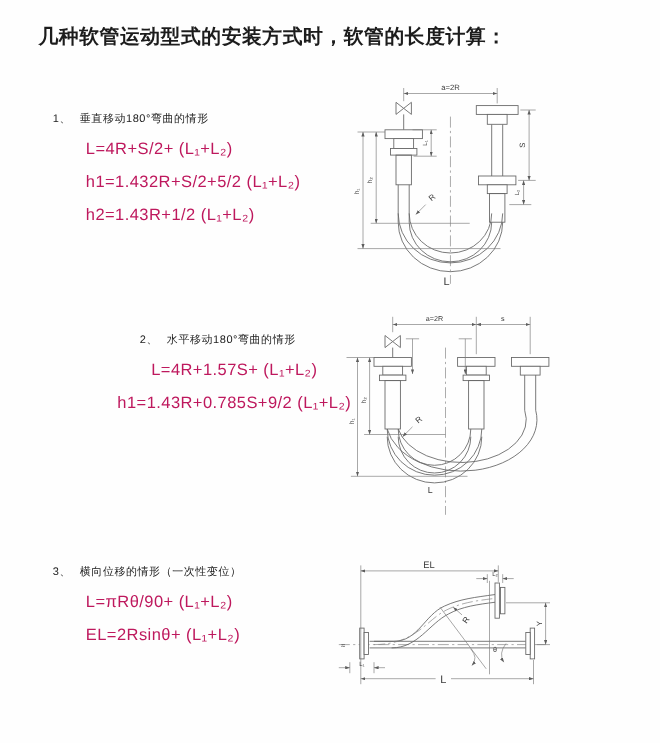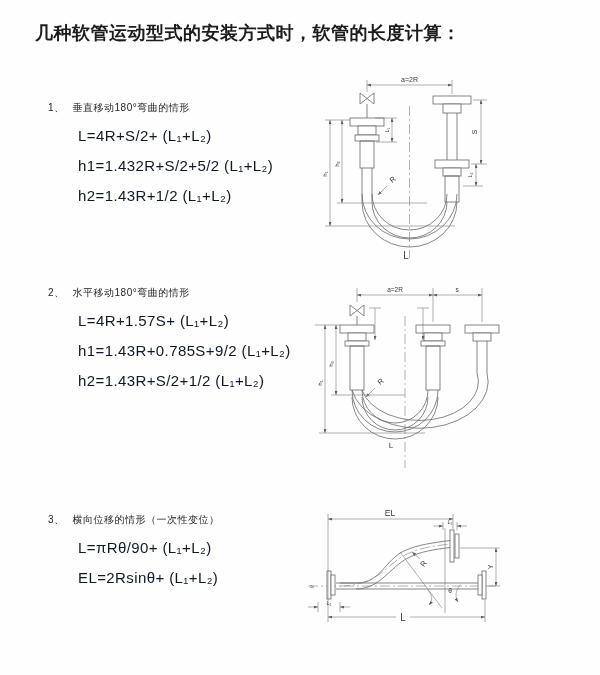--- a/index.html
+++ b/index.html
@@ -10,23 +10,23 @@
   }
   .title{
     position:absolute;left:35px;top:21px;
     font-size:18px;font-weight:bold;letter-spacing:.5px;
   }
   .block{position:absolute;left:48px;width:300px;}
   .block .heading{font-size:10px;font-weight:normal;letter-spacing:.5px;margin-bottom:6px;white-space:nowrap;}
   .block .heading .num{margin-right:8px;}
   .block .formula{
     margin-left:30px;font-size:15px;line-height:30px;letter-spacing:.4px;
-    white-space:nowrap;color:#0f172a;
+    white-space:nowrap;color:#be185d;
   }
-  #b1{top:101px;} #b2{top:286px;} #b3{top:513px;}
+  #b1{top:101px;} #b2{top:302px;text-align:center;} #b3{top:513px;}
   svg.diag{position:absolute;}
   #d1{left:315px;top:72px;}
   #d2{left:305px;top:278px;}
   #d3{left:300px;top:495px;}
   svg .ln{stroke:#686868;stroke-width:.8;fill:none;}
   svg .thin{stroke:#7a7a7a;stroke-width:.6;fill:none;}
   svg .fw{stroke:#686868;stroke-width:.8;fill:#ffffff;}
   svg .cl{stroke:#808080;stroke-width:.6;fill:none;stroke-dasharray:10 3 2 3;}
   svg text{font-family:"Liberation Sans", sans-serif;fill:#3a3a3a;stroke:none;}
 </style>
@@ -43,21 +43,20 @@
   <div class="formula">h1=1.432R+S/2+5/2 (L₁+L₂)</div>
   <div class="formula">h2=1.43R+1/2 (L₁+L₂)</div>
 </section>
 
 <section class="block" id="b2">
   <div class="heading">
     <span class="num">2、</span><span>水平移动180°弯曲的情形</span>
   </div>
   <div class="formula">L=4R+1.57S+ (L₁+L₂)</div>
   <div class="formula">h1=1.43R+0.785S+9/2 (L₁+L₂)</div>
-  <div class="formula">h2=1.43R+S/2+1/2 (L₁+L₂)</div>
 </section>
 
 <section class="block" id="b3">
   <div class="heading">
     <span class="num">3、</span><span>横向位移的情形（一次性变位）</span>
   </div>
   <div class="formula">L=πRθ/90+ (L₁+L₂)</div>
   <div class="formula">EL=2Rsinθ+ (L₁+L₂)</div>
 </section>
 

